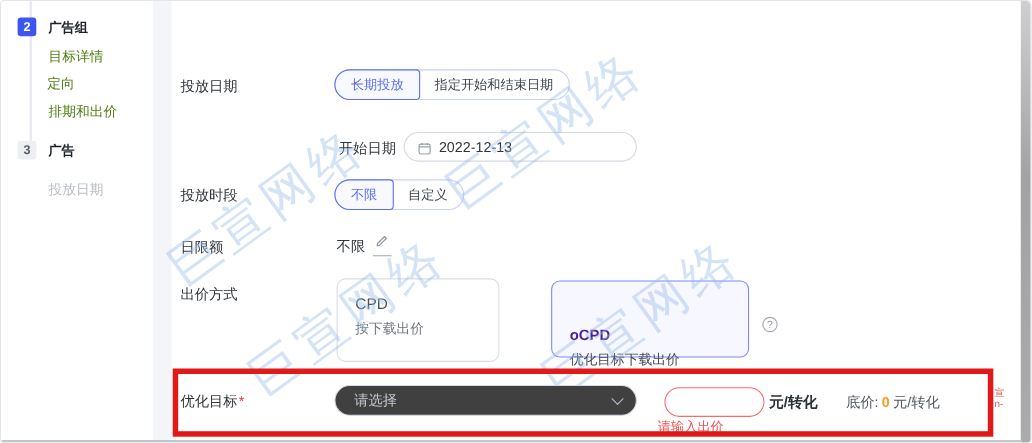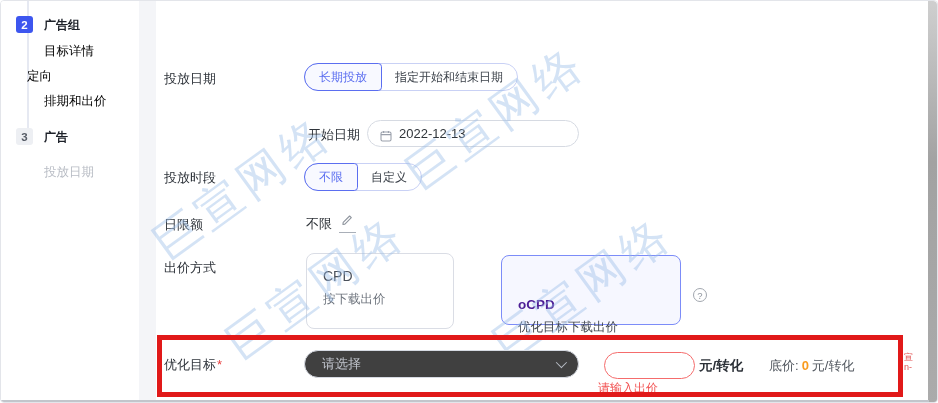--- a/index.html
+++ b/index.html
@@ -11,21 +11,21 @@
 
   
   .sidebar{left:0;top:0;width:138px;height:403px;background:#fff;z-index:2;}
   .gutter{left:138px;top:0;width:17px;height:403px;background:#f4f5f8;z-index:2;}
   .step-line{left:26px;top:0;width:2px;height:127px;background:#e6e9f2;}
   .step-badge{width:17px;height:17px;border-radius:3px;font-size:11.5px;font-weight:700;
               display:flex;align-items:center;justify-content:center;}
   .badge-active{background:#3d56ef;color:#fff;}
   .badge-idle{background:#edeff3;color:#565c66;}
   .step-title{font-size:12px;font-weight:700;color:#1d2129;}
-  .sub-item{font-size:12.5px;color:#000000;}
+  .sub-item{font-size:12.5px;color:#4d7c0f;}
   .sub-item.disabled{color:#b9bdc5;}
 
   
   .section-title{font-size:16px;font-weight:700;color:#181b20;z-index:3;}
   .row-label{font-size:13px;color:#2f343b;z-index:3;}
   .req{color:#e84040;margin-left:1px;}
 
   .seg-group{display:inline-flex;align-items:stretch;height:28px;border:1px solid #c9d1f5;
              border-radius:15px;background:#fff;z-index:3;}
   .seg{display:flex;align-items:center;justify-content:center;padding:0 14px;
@@ -76,21 +76,21 @@
 <body>
 
 <div class="page">
 
   <div class="abs sidebar">
     <div class="abs step-line"></div>
 
     <div class="abs step-badge badge-active" style="left:15px;top:15px;">2</div>
     <div class="abs step-title" style="left:43px;top:16px;">广告组</div>
     <div class="abs sub-item" style="left:43px;top:42px;">目标详情</div>
-    <div class="abs sub-item" style="left:26px;top:67px;">定向</div>
+    <div class="abs sub-item" style="left:42px;top:67px;">定向</div>
     <div class="abs sub-item" style="left:43px;top:92px;">排期和出价</div>
 
     <div class="abs step-badge badge-idle" style="left:15px;top:127px;">3</div>
     <div class="abs step-title" style="left:43px;top:128px;">广告</div>
     <div class="abs sub-item disabled" style="left:43px;top:163px;">投放日期</div>
   </div>
 
   <div class="abs gutter"></div>
 
 

